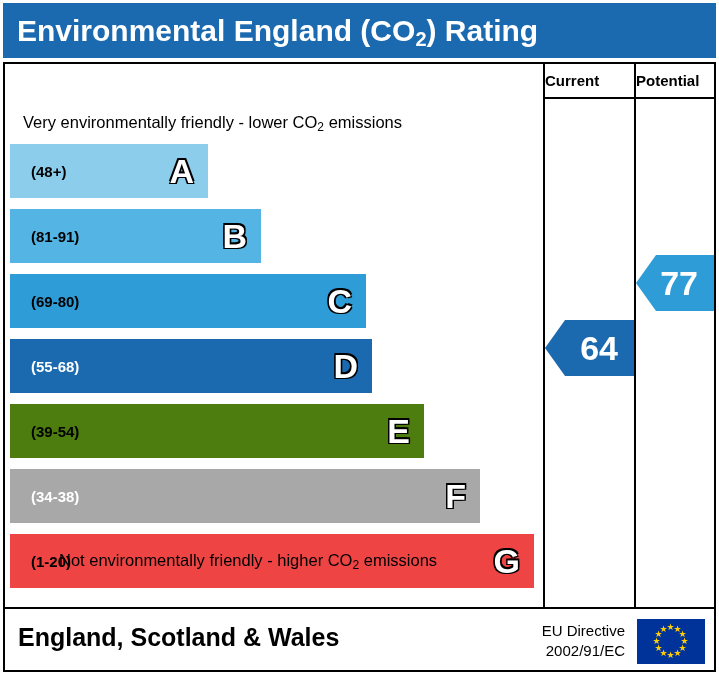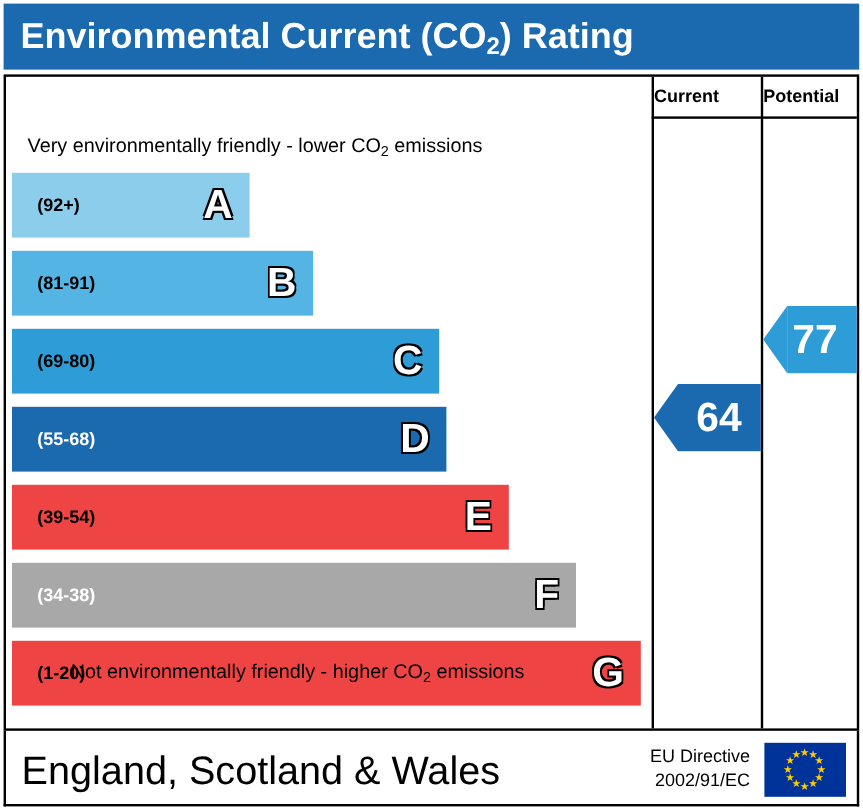--- a/index.html
+++ b/index.html
@@ -179,22 +179,22 @@
     width: 713px;
     height: 63px;
     border: 2px solid #000000;
     border-top: none;
     box-sizing: border-box;
   }
   .footer-text {
     position: absolute;
     left: 13px;
     top: 14px;
-    font-size: 33px;
-    font-weight: normal;
+    font-size: 25px;
+    font-weight: bold;
     color: #000000;
     white-space: nowrap;
   }
   .eu-directive {
     position: absolute;
     right: 89px;
     top: 12px;
     font-size: 15px;
     color: #000000;
     text-align: right;
@@ -214,59 +214,59 @@
     font-size: 9px;
     line-height: 9px;
   }
 </style>
 </head>
 <body>
 
 <div class="epc">
 
   <div class="title-bar">
-    <div class="title-text"><span>Environmental Current (CO</span><sub>2</sub><span>) Rating</span></div>
+    <div class="title-text"><span>Environmental England (CO</span><sub>2</sub><span>) Rating</span></div>
   </div>
 
   <div class="frame">
 
     <div class="vline v1"></div>
     <div class="vline v2"></div>
     <div class="hdr-line"></div>
 
     <div class="hdr-row">
       <div class="hdr-cell hdr-current">Current</div>
       <div class="hdr-cell hdr-potential">Potential</div>
     </div>
 
     <div class="bars-area">
 
       <div class="caption top"><span>Very environmentally friendly - lower CO</span><sub>2</sub><span> emissions</span></div>
 
       <div class="bar light" style="top:45px; width:198px; background:#8ccdec;">
-        <span class="range">(92+)</span>
+        <span class="range">(48+)</span>
         <span class="letter">A</span>
       </div>
 
       <div class="bar light" style="top:110px; width:251px; background:#54b4e3;">
         <span class="range">(81-91)</span>
         <span class="letter">B</span>
       </div>
 
       <div class="bar light" style="top:175px; width:356px; background:#2e9cd6;">
         <span class="range">(69-80)</span>
         <span class="letter">C</span>
       </div>
 
       <div class="bar" style="top:240px; width:362px; background:#1b6ab0;">
         <span class="range" style="color:#ffffff;">(55-68)</span>
         <span class="letter">D</span>
       </div>
 
-      <div class="bar light" style="top:305px; width:414px; background:#ef4444;">
+      <div class="bar light" style="top:305px; width:414px; background:#4d7c0f;">
         <span class="range">(39-54)</span>
         <span class="letter">E</span>
       </div>
 
       <div class="bar" style="top:370px; width:470px; background:#a8a8a8;">
         <span class="range" style="color:#ffffff;">(34-38)</span>
         <span class="letter">F</span>
       </div>
 
       <div class="bar light" style="top:435px; width:524px; background:#ef4444;">

